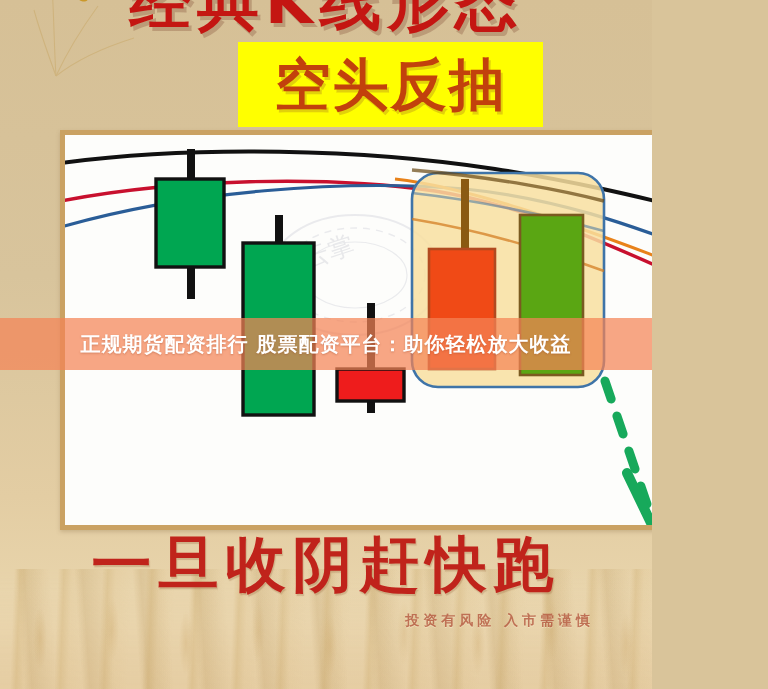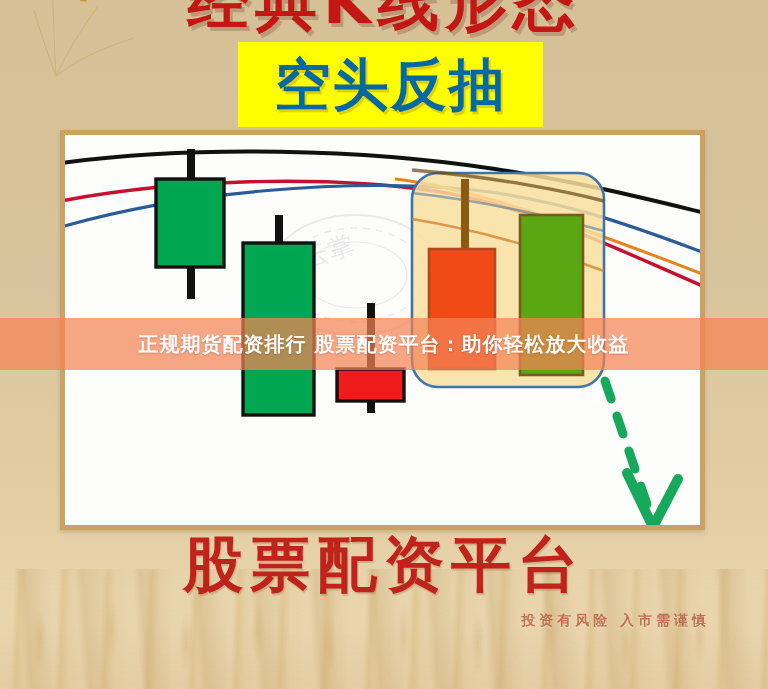--- a/index.html
+++ b/index.html
@@ -3,21 +3,21 @@
 <meta charset="utf-8">
 <title>K-line pattern poster</title>
 <style>
   html,body{margin:0;padding:0;}
   body{
     width:768px;height:689px;overflow:hidden;
     font-family:"Liberation Sans","DejaVu Sans",sans-serif;
     background:#d9c49a;
   }
   #poster{
-    position:relative;width:768px;height:689px;overflow:hidden;
+    position:relative;width:652px;height:689px;overflow:hidden;
     background:
       linear-gradient(180deg,#d6c096 0%,#d8c49c 40%,#e3cda3 72%,#e8d4ab 86%,#e3cb9f 100%);
   }
 
   
   .wheat-field{
     position:absolute;left:0;right:0;bottom:0;height:120px;
     background:
       repeating-linear-gradient(92deg,
         rgba(198,162,96,.00) 0px,
@@ -66,21 +66,21 @@
   }
 
   
   .subtitle-band{
     position:absolute;left:238px;top:42px;width:305px;height:85px;
     background:#ffff00;
     display:flex;align-items:center;justify-content:center;
   }
   .subtitle-band .txt{
     font-family:"DejaVu Sans","Liberation Sans",sans-serif;
-    font-size:56px;font-weight:bold;color:#0369a1;
+    font-size:56px;font-weight:bold;color:#c2410c;
     letter-spacing:2px;line-height:1;
     text-shadow:2px 3px 0 rgba(140,70,40,.25);
     white-space:nowrap;
   }
 
   
   .chart-frame{
     position:absolute;left:60px;top:130px;width:645px;height:400px;
     background:#fdfdfb;
     border:5px solid #caa263;
@@ -223,17 +223,17 @@
         <path d="M 540 246 L 585 378" fill="none" stroke="#17a95b" stroke-width="9" stroke-linecap="round" stroke-dasharray="19 18"></path>
         <path d="M 562 338 L 588 392 L 613 344" fill="none" stroke="#17a95b" stroke-width="10" stroke-linecap="round" stroke-linejoin="round"></path>
       </g>
     </svg>
   </div>
 
   <div class="promo-banner">
     <span class="txt">正规期货配资排行 股票配资平台：助你轻松放大收益</span>
   </div>
 
-  <div class="slogan">股票配资平台</div>
+  <div class="slogan">一旦收阴赶快跑</div>
 
   <div class="disclaimer">投资有风险  入市需谨慎</div>
 
 </div>
 
 </body></html>

